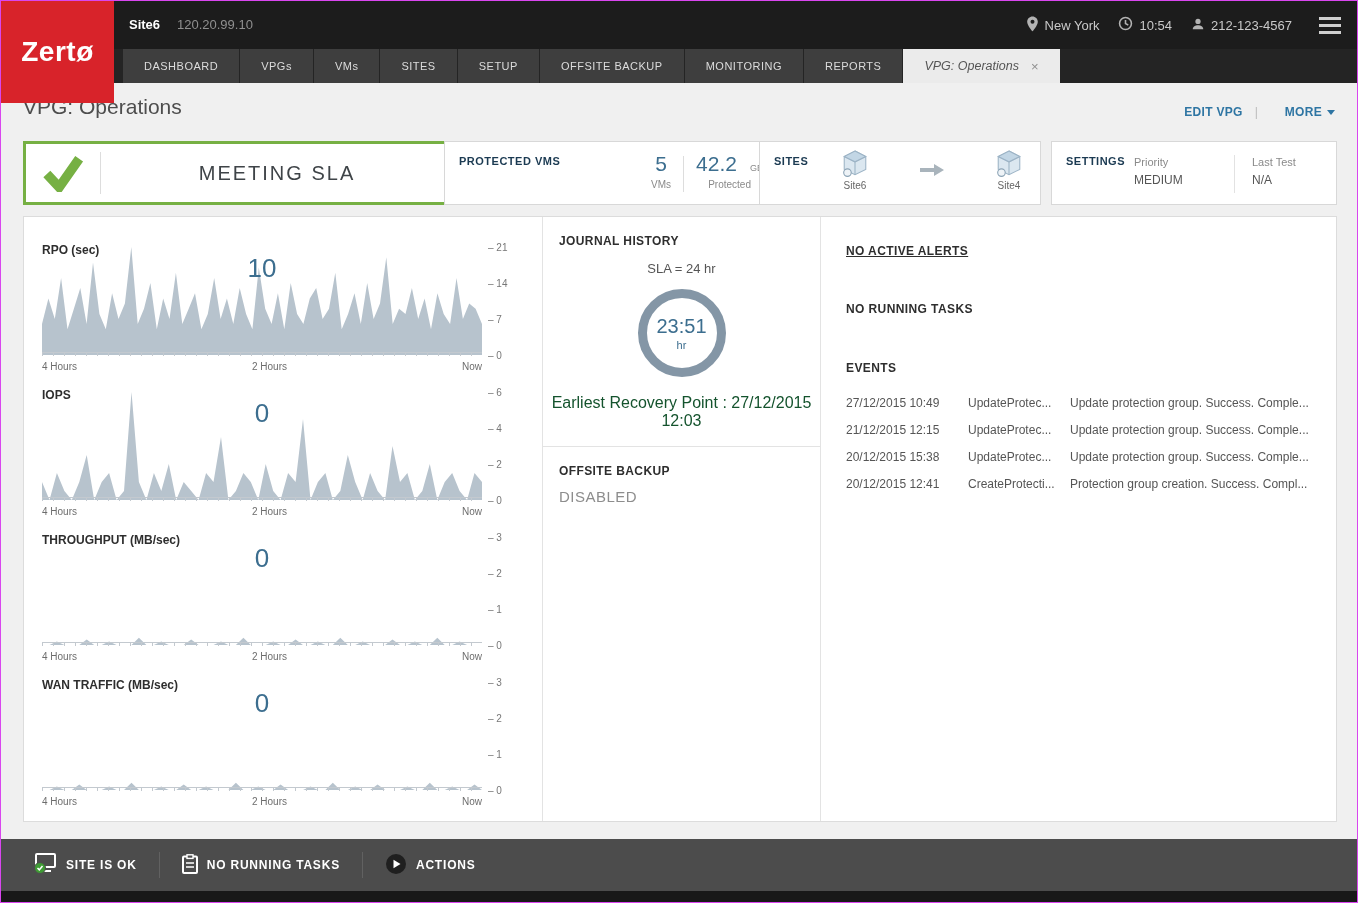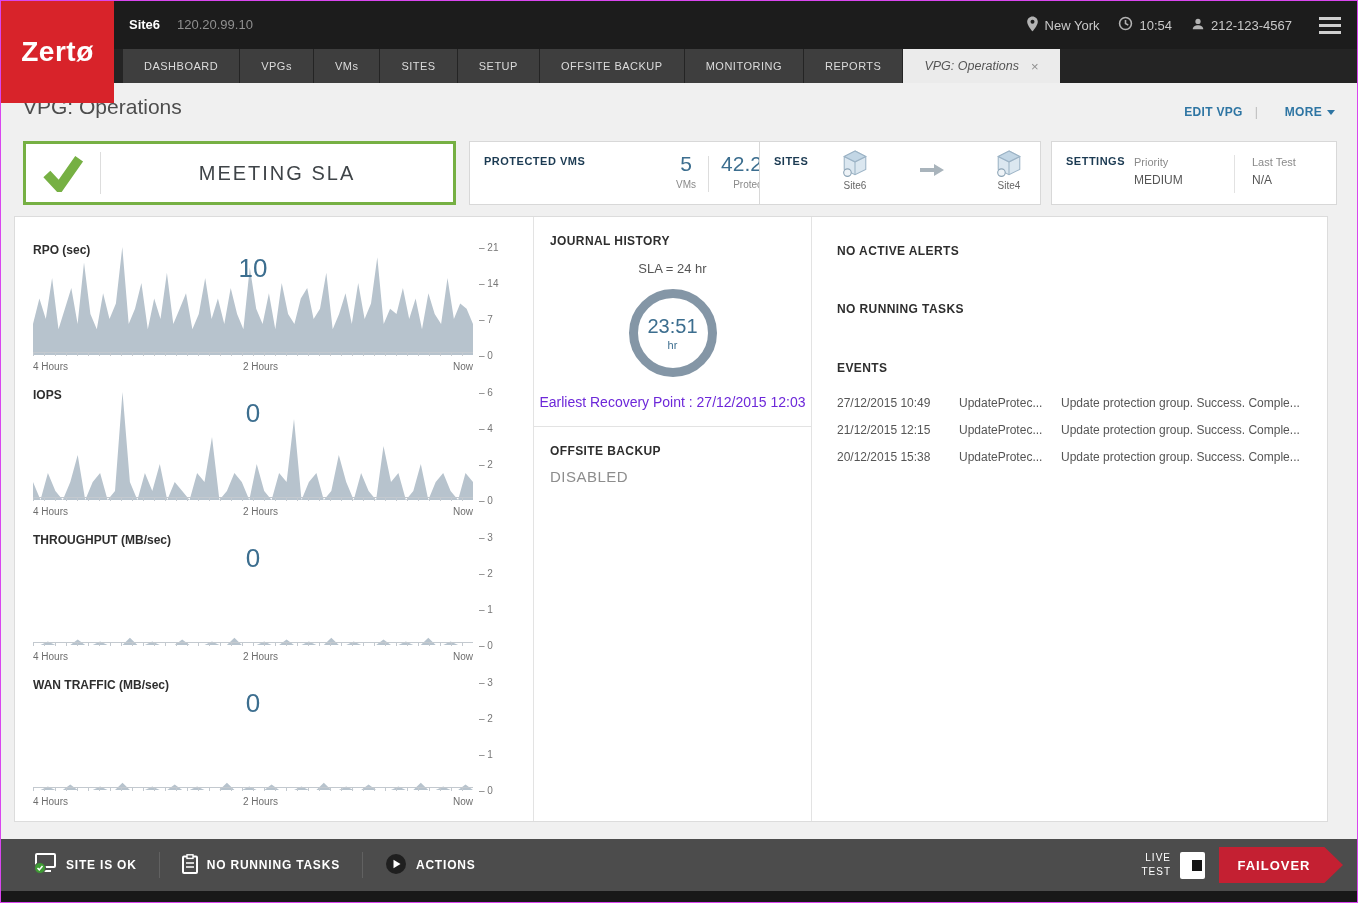--- a/index.html
+++ b/index.html
@@ -42,41 +42,41 @@
   
   .sla-box { position:absolute; left:22px; top:140px; width:433px; height:64px; background:#fff;
              border:3px solid #76b043; display:flex; align-items:center; }
   .sla-check { width:74px; display:flex; align-items:center; justify-content:center; }
   .sla-divider { width:1px; height:42px; background:#ddd; }
   .sla-text { flex:1; text-align:center; font-size:20px; color:#3f4448; letter-spacing:2px; }
 
   .info-box { position:absolute; top:140px; height:64px; background:#fff; border:1px solid #d8d8d8; }
   .box-label { position:absolute; left:14px; top:13px; font-size:11px; font-weight:bold;
                color:#1b3a52; letter-spacing:.5px; }
-  .box-vms { left:468px; width:336px; }
+  .box-vms { left:443px; width:336px; }
   .vms-stats { position:absolute; right:16px; top:10px; display:flex; gap:12px; }
   .stat { text-align:center; }
   .stat .num { font-size:21px; color:#3c6e8f; }
   .stat .num small { font-size:9px; color:#8a8a8a; margin-left:13px; }
   .stat .cap { font-size:10px; color:#8a8a8a; margin-top:3px; }
   .stat-divider { width:1px; height:36px; background:#ddd; margin-top:4px; }
 
   .box-sites { left:758px; width:282px; }
   .sites-viz { position:absolute; left:82px; top:8px; width:180px; display:flex;
                align-items:center; justify-content:space-between; }
   .site-ic { display:flex; flex-direction:column; align-items:center; font-size:10px; color:#666; }
 
   .box-settings { left:1050px; width:286px; }
   .set-col { position:absolute; top:14px; }
   .set-col .lbl { font-size:11px; color:#8a8a8a; }
   .set-col .val { font-size:12px; color:#555; margin-top:5px; }
   .set-divider { position:absolute; left:182px; top:13px; width:1px; height:38px; background:#e2e2e2; }
 
   
-  .panel { position:absolute; left:13px; top:215px; width:1314px; height:606px;
+  .panel { position:absolute; left:22px; top:215px; width:1314px; height:606px;
            background:#fff; border:1px solid #dcdcdc; }
   .charts-col { position:absolute; left:0; top:0; width:518px; height:100%; }
   .chart-block { position:relative; height:145px; }
   .chart-block.first { margin-top:22px; }
   .chart-title { position:absolute; left:18px; top:4px; font-size:12px; font-weight:bold; color:#2e2e2e; z-index:3; }
   .chart-value { position:absolute; left:18px; top:14px; width:440px; text-align:center;
                  font-size:26px; color:#3c6e8f; z-index:2; }
   .plot { position:absolute; left:18px; top:8px; width:440px; height:108px; }
   .plot svg { position:absolute; left:0; top:0; width:100%; height:100%; }
   .xaxis { position:absolute; left:0; bottom:-1px; width:100%; height:4px;
@@ -91,27 +91,27 @@
   .journal-col { position:absolute; left:518px; top:0; width:279px; height:100%;
                  border-left:1px solid #e3e3e3; border-right:1px solid #e3e3e3; }
   .section-h { font-size:12px; font-weight:bold; color:#2e2e2e; letter-spacing:.4px; }
   .jh-title { margin:17px 0 0 16px; }
   .sla-line { text-align:center; margin-top:13px; font-size:13px; color:#555; }
   .gauge { width:88px; height:88px; border:9px solid #8496a6; border-radius:50%;
            margin:13px auto 0; display:flex; flex-direction:column; align-items:center;
            justify-content:center; background:#fff; }
   .gauge .gv { font-size:20px; color:#3c6e8f; }
   .gauge .gu { font-size:11px; color:#3c6e8f; margin-top:1px; }
-  .earliest { margin-top:17px; text-align:center; font-size:14px; color:#6d28d9; }
+  .earliest { margin-top:17px; text-align:center; font-size:16px; color:#14532d; }
   .j-divider { margin-top:16px; border-top:1px solid #e3e3e3; }
   .ob-title { margin:17px 0 0 16px; }
   .ob-status { margin:10px 0 0 16px; font-size:15px; color:#8d8d8d; letter-spacing:.5px; }
 
   .alerts-col { position:absolute; left:797px; top:0; right:0; height:100%; }
-  .h-alerts { margin:27px 0 0 25px; }
+  .h-alerts { margin:27px 0 0 25px;text-decoration:underline; }
   .h-tasks  { margin:44px 0 0 25px; }
   .h-events { margin:45px 0 0 25px; }
   .events-table { margin:14px 25px 0 25px; }
   .ev-row { display:grid; grid-template-columns:122px 102px 1fr; align-items:center;
             height:27px; font-size:12px; color:#555; cursor:pointer; }
   .ev-row .desc { overflow:hidden; white-space:nowrap; text-overflow:ellipsis; }
 
   
   .footbar { position:absolute; left:0; top:838px; width:100%; height:52px; background:#4c4c4c;
              display:flex; align-items:center; }
@@ -395,20 +395,25 @@
         <div class="ev-row">
           <span>21/12/2015 12:15</span>
           <span>UpdateProtec...</span>
           <span class="desc">Update protection group. Success. Comple...</span>
         </div>
         <div class="ev-row">
           <span>20/12/2015 15:38</span>
           <span>UpdateProtec...</span>
           <span class="desc">Update protection group. Success. Comple...</span>
         </div>
+        <div class="ev-row">
+          <span>20/12/2015 12:41</span>
+          <span>CreateProtecti...</span>
+          <span class="desc">Protection group creation. Success. Compl...</span>
+        </div>
       </div>
     </div>
   </div>
 
   <div class="footbar">
     <div class="fitem f-siteok">
       <span>
         <svg width="24" height="22" viewBox="0 0 24 22">
           <rect x="3" y="1" width="19" height="13" rx="1" fill="none" stroke="#fff" stroke-width="2"></rect>
           <path d="M9 18h9" stroke="#fff" stroke-width="2"></path>
@@ -432,26 +437,16 @@
     <span class="fdiv"></span>
     <div class="fitem">
       <span>
         <svg width="22" height="22" viewBox="0 0 22 22">
           <circle cx="11" cy="11" r="10" fill="#1f1f1f"></circle>
           <path d="M8.5 6.8l7 4.2-7 4.2z" fill="#fff"></path>
         </svg>
       </span>
       <span>ACTIONS</span>
     </div>
-    <div class="f-right">
-      <div class="live-test">
-        <div>LIVE</div>
-        <div>TEST</div>
-      </div>
-      <div class="toggle">
-        <span class="knob"></span>
-      </div>
-      <button class="failover">FAILOVER</button>
-    </div>
   </div>
   <div class="footbase"></div>
 
 </div>
 
 </body></html>

